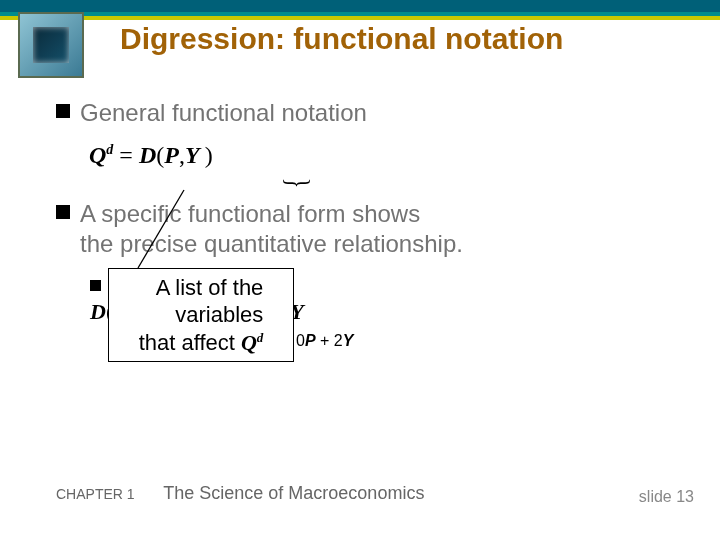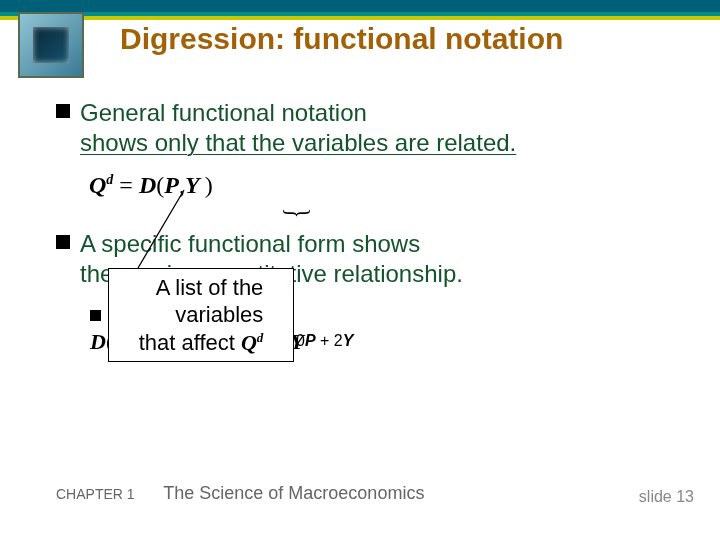--- a/index.html
+++ b/index.html
@@ -7,21 +7,21 @@
   .header-strip { position: absolute; top: 0; left: 0; width: 720px; height: 84px; }
   .strip-top { background: #006078; height: 12px; }
   .strip-teal { background: #008c8c; height: 4px; }
   .strip-yellow { background: #c8c800; height: 4px; }
   .logo-box { position: absolute; left: 18px; top: 12px; width: 66px; height: 66px; background: linear-gradient(135deg,#8fc4d4,#3b7a94); border: 2px solid #5a6a50; display:flex; align-items:center; justify-content:center; }
   .logo-inner { width: 36px; height: 36px; background: linear-gradient(135deg,#0a2a3a,#14506a); box-shadow: 0 0 6px rgba(255,255,255,0.6) inset; }
   .title { position: absolute; left: 120px; top: 22px; font-size: 30px; font-weight: bold; color: #a16207; }
   .content { position: absolute; left: 56px; top: 98px; width: 620px; }
   .bullet { display: flex; align-items: flex-start; margin-bottom: 14px; }
   .bullet .sq { width: 14px; height: 14px; background: #000; margin-right: 10px; margin-top: 6px; flex: 0 0 14px; }
-  .bullet .txt { font-size: 24px; color: #14532d; line-height: 1.25; }
+  .bullet .txt { font-size: 24px; color: #737373; line-height: 1.25; }
   .eq1 { margin-left: 33px; font-size: 24px; font-style: italic; font-weight: bold; color:#000; font-family: "Times New Roman", serif; }
   .eq1 .sup { font-size: 14px; vertical-align: super; font-style: italic; }
   .eq1 .n { font-style: normal; font-weight: normal; }
   .brace { position: absolute; left: 236px; top: 28px; font-size: 22px; font-family: "Times New Roman", serif; transform: scaleX(1.4) rotate(90deg); color:#000; }
   .point2 { position: relative; margin-top: 30px; }
   .sub-bullet { display:flex; align-items:flex-start; margin-left: 34px; margin-top:2px; }
   .sub-bullet .sq2 { width: 11px; height: 11px; background:#000; margin-right:8px; margin-top:7px; flex:0 0 11px; }
   .eq2 { margin-left: 34px; font-size: 22px; font-style: italic; font-weight: bold; font-family: "Times New Roman", serif; }
   .eq2 .n { font-style: normal; font-weight:normal;}
   .callout-line { position: absolute; left: 132px; top: 186px; width: 56px; height: 86px; }
@@ -50,21 +50,20 @@
 </div>
 
 <div class="title">Digression:  functional notation</div>
 
 <div class="content">
 
   <div class="bullet">
     <div class="sq"></div>
     <div class="txt">
       <span>General functional notation</span><br>
-      <span><span class="under">shows only that the variables are related.</span></span>
     </div>
   </div>
 
   <div style="position:relative;">
     <div class="eq1">
       <span>Q</span><span class="sup">d</span><span class="n"> = </span><span>D</span><span class="n">(</span><span>P</span><span class="n">,</span><span>Y </span><span class="n">)</span>
     </div>
     <div class="brace">}</div>
   </div>
 

